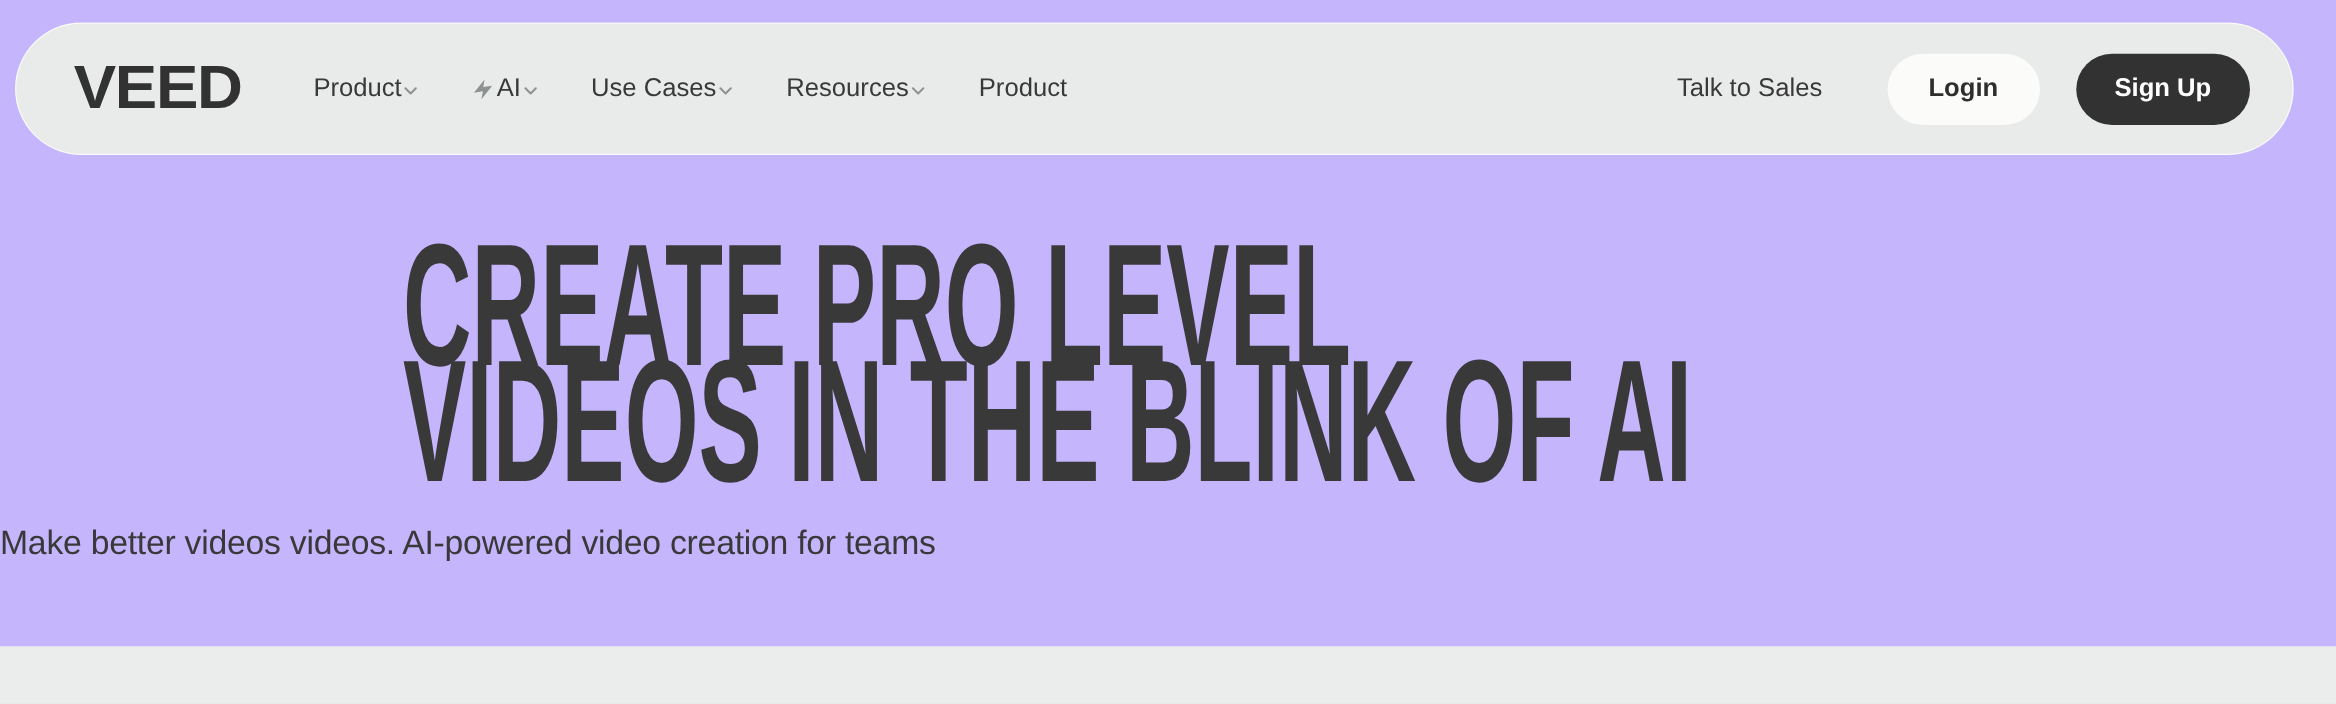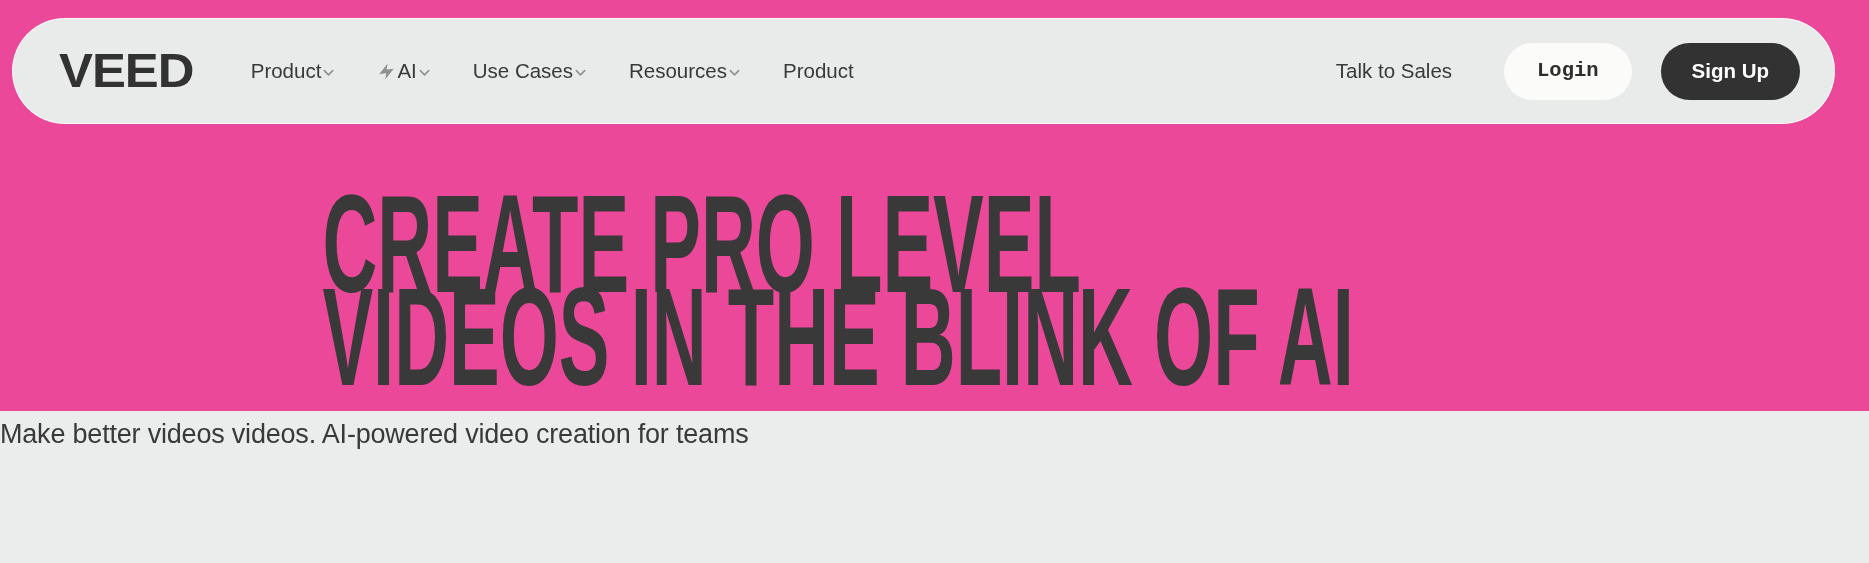--- a/index.html
+++ b/index.html
@@ -5,21 +5,21 @@
 <style>
   * { margin:0; padding:0; box-sizing:border-box; }
 
   html, body {
     width:1869px; height:563px;
     background:#ebecec;
     font-family:"Liberation Sans", sans-serif;
     overflow:hidden;
   }
 
-  .page { position:relative; width:1869px; height:411px; background:#ec4899; }
+  .page { position:relative; width:1869px; height:517px; background:#c4b5fd; }
 
   
   .navbar {
     position:absolute;
     left:12px; top:18px;
     width:1823px; height:106px;
     background:#e9eaea;
     border:1px solid rgba(255,255,255,0.75);
     border-radius:53px;
     display:flex;
@@ -112,21 +112,20 @@
     line-height:1;
     border:none;
     font-family:"Liberation Sans", sans-serif;
   }
   .btn-login {
     background:#fbfbfa;
     color:#2f2e2e;
     height:57px;
     padding:0 33px;
     margin-left:14px;
-    font-family:Liberation Mono, monospace;
   }
   .btn-signup {
     background:#333232;
     color:#ffffff;
     height:57px;
     padding:0 31px;
     margin-left:13px;
   }
 
   

